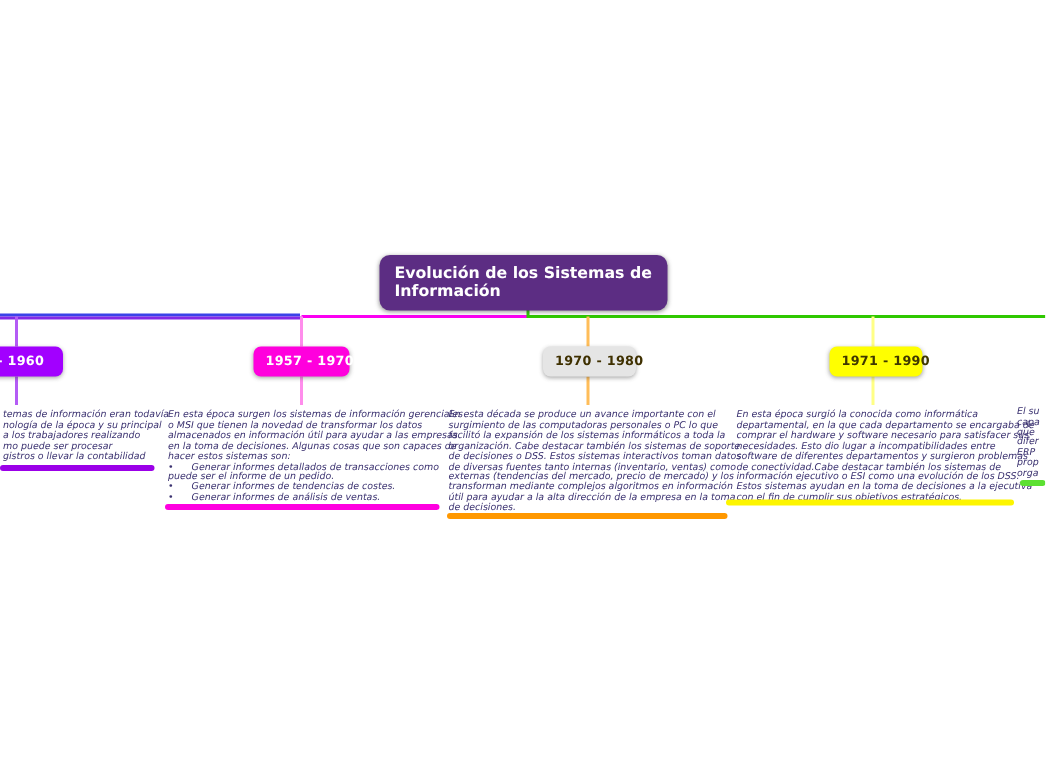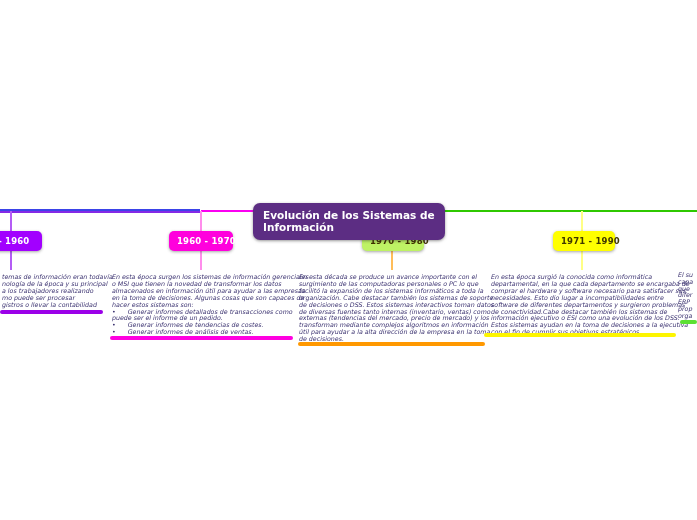--- a/index.html
+++ b/index.html
@@ -5,21 +5,21 @@
   html,body{margin:0;padding:0;background:#fff;}
   .canvas{
     position:relative;width:697px;height:520px;overflow:hidden;background:#ffffff;
     font-family:"DejaVu Sans","Liberation Sans",sans-serif;
   }
   
   .root-node{
     position:absolute;left:253px;top:170px;width:172px;height:23px;
     background:#5c2d83;border-radius:7px;padding:7px 10px;
     color:#fff;font-size:10.5px;font-weight:bold;line-height:11.5px;
-    box-shadow:0 1px 3px rgba(50,50,50,.5);z-index:5;margin-top:33px;
+    box-shadow:0 1px 3px rgba(50,50,50,.5);z-index:5;
   }
   .root-connector{position:absolute;left:351px;top:205px;width:2px;height:7px;background:#2fc800;z-index:1;}
   
   .tl{position:absolute;z-index:0;}
   .tl-blue   {left:0;   top:209px;  width:200px;height:1.5px;background:#3b43e8;}
   .tl-violet {left:0;   top:210.5px;width:201px;height:2px;  background:#8429e6;}
   .tl-magenta{left:201px;top:209.5px;width:154px;height:2.5px;background:#fb00f2;}
   .tl-green  {left:352px;top:209.5px;width:345px;height:2.5px;background:#2fc800;}
   
   .vline{position:absolute;width:2px;z-index:1;}
@@ -29,21 +29,21 @@
   .p2 .vline{background:#ff8dec;left:200px;}
   .p3 .vline{background:#ffbd59;left:391px;}
   .p4 .vline{background:#ffff85;left:581px;}
   .pbox{
     position:absolute;top:231px;height:14px;border-radius:5px;padding:3px 8px;
     font-size:8.5px;font-weight:bold;letter-spacing:.2px;line-height:14px;
     box-shadow:0 1px 3px rgba(60,60,60,.45);white-space:nowrap;z-index:4;text-align:center;
   }
   .p1 .pbox{left:-42px;width:68px;background:#a200ff;color:#fff;}
   .p2 .pbox{left:169px;width:48px;background:#ff00dd;color:#fff;}
-  .p3 .pbox{left:362px;width:46px;background:#bef264;color:#3f3000;}
+  .p3 .pbox{left:362px;width:46px;background:#e5e5e5;color:#3f3000;}
   .p4 .pbox{left:553px;width:46px;background:#ffff00;color:#3f3800;}
   
   .desc{
     position:absolute;top:274px;color:#3b3270;font-size:6.3px;font-style:italic;
     line-height:6.9px;white-space:pre;z-index:2;
   }
   .d1{left:2px;}
   .d2{left:112px;}
   .d3{left:299px;}
   .d4{left:491px;}
@@ -72,21 +72,21 @@
   </div>
 
   <div class="p1">
     <div class="vline vtop"></div>
     <div class="pbox">1950 - 1960</div>
     <div class="vline vbot"></div>
   </div>
 
   <div class="p2">
     <div class="vline vtop"></div>
-    <div class="pbox">1960 - 1970</div>
+    <div class="pbox">1957 - 1970</div>
     <div class="vline vbot"></div>
   </div>
 
   <div class="p3">
     <div class="vline vtop"></div>
     <div class="pbox">1970 - 1980</div>
     <div class="vline vbot"></div>
   </div>
 
   <div class="p4">

